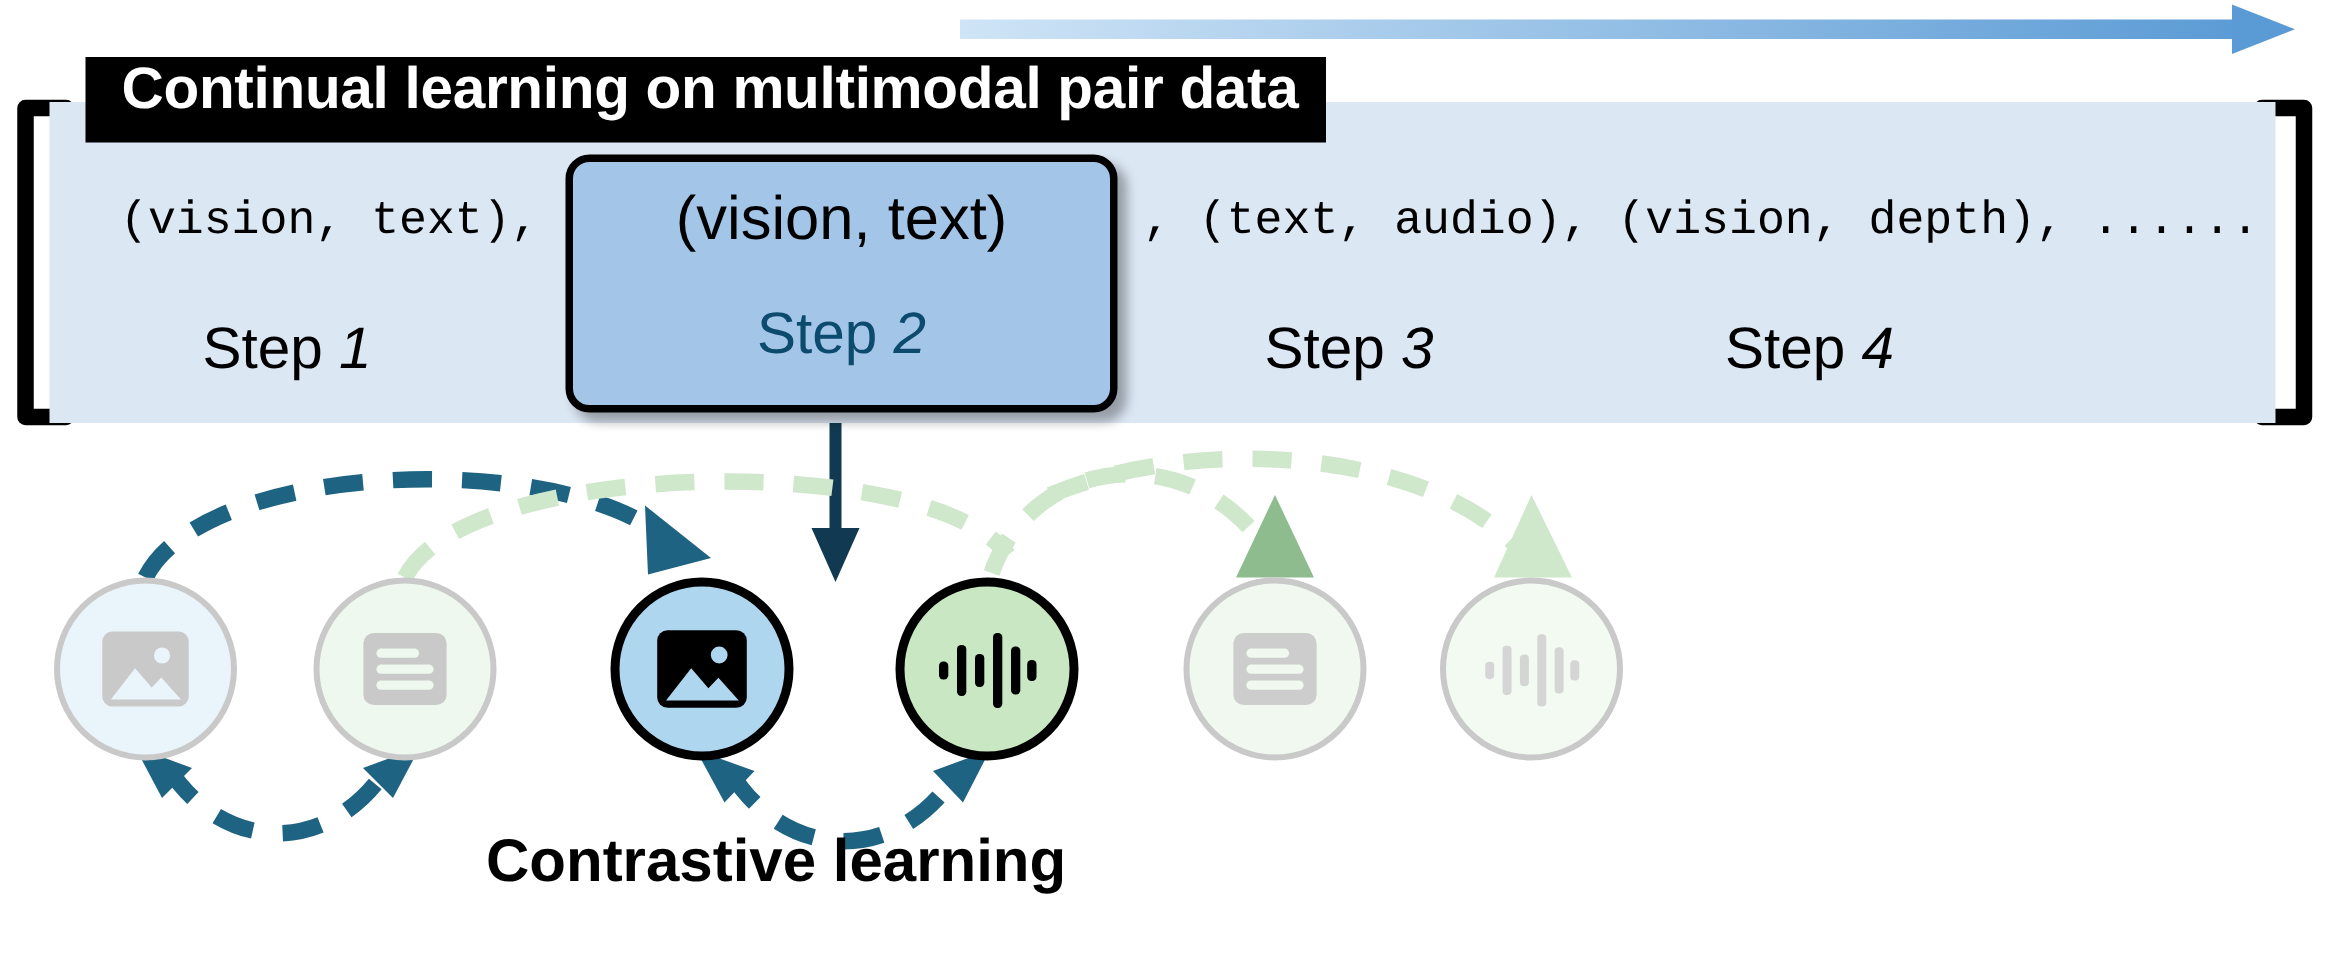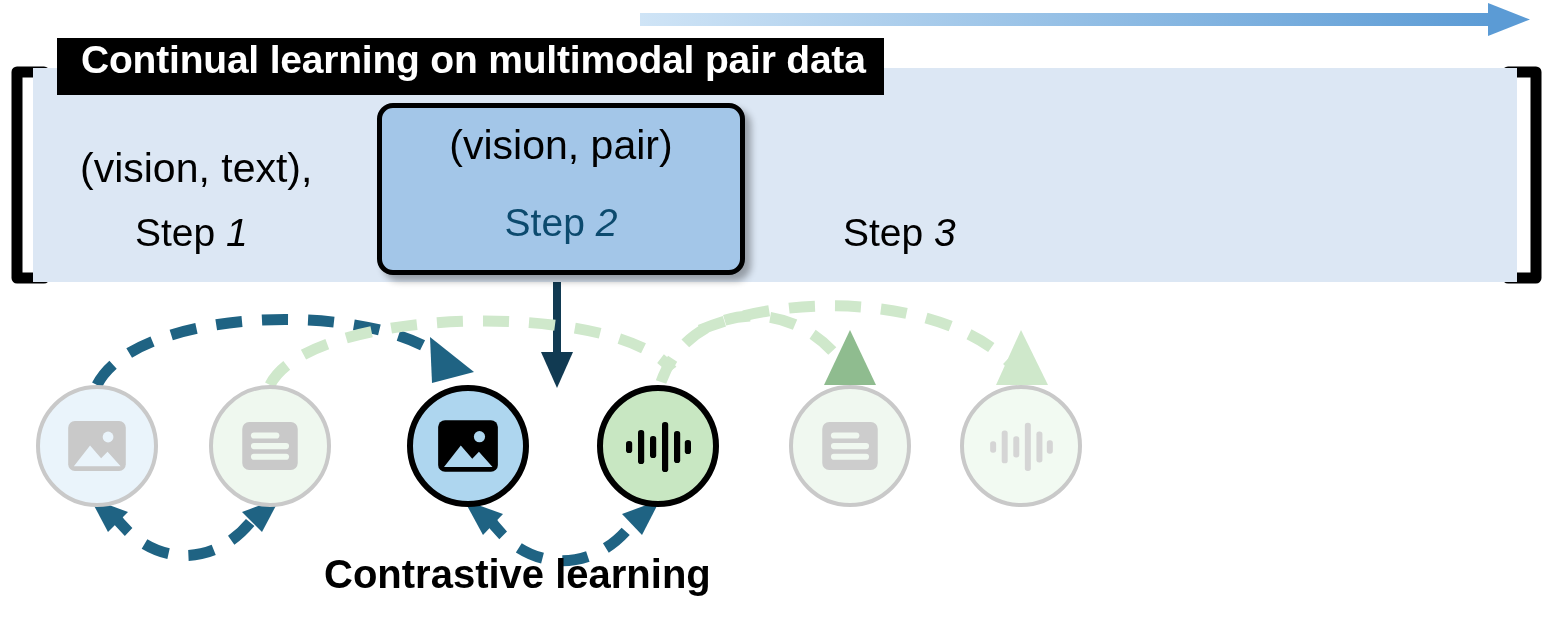--- a/index.html
+++ b/index.html
@@ -57,26 +57,25 @@
 
   .pairs-row {
     position: absolute;
     left: 0;
     top: 118px;
     width: 1563px;
     height: 60px;
   }
   .pair-text {
     position: absolute;
-    font-size: 41px;
+    font-size: 31px;
     color: #000000;
     white-space: nowrap;
-    font-family: Liberation Sans, sans-serif;
+    font-family: Liberation Mono, monospace;
     line-height: 60px;
-    margin-top: 20px;
   }
   #pair-1 { left: 80px;  top: 0; }
   #pair-rest { left: 762px; top: 0; }
 
   .steps-row {
     position: absolute;
     left: 0;
     top: 205px;
     width: 1441px;
     height: 56px;
@@ -225,29 +224,31 @@
   </svg>
 
   <div class="panel"></div>
 
   <div class="title-banner">
     <span>Continual learning on multimodal pair data</span>
   </div>
 
   <div class="pairs-row">
     <span class="pair-text" id="pair-1">(vision, text),</span>
+    <span class="pair-text" id="pair-rest">, (text, audio), (vision, depth), ......</span>
   </div>
 
   <div class="steps-row">
     <span class="step-label" id="step-1"><span>Step</span> <i>1</i></span>
     <span class="step-label" id="step-3"><span>Step</span> <i>3</i></span>
+    <span class="step-label" id="step-4"><span>Step</span> <i>4</i></span>
   </div>
 
   <div class="step2-card">
-    <div class="step2-pair">(vision, pair)</div>
+    <div class="step2-pair">(vision, text)</div>
     <div class="step2-label"><span>Step</span> <i>2</i></div>
   </div>
 
   <div class="circle faded" style="left:36px; top:385px; background:#eaf4fb;">
     <svg class="glyph" width="62" height="54" viewBox="0 0 24 21">
       <rect x="0.8" y="0.8" width="22.4" height="19.4" rx="2.6" fill="#c9c9c9"></rect>
       <circle cx="16.3" cy="7" r="2.1" fill="#eaf4fb"></circle>
       <path d="M 3 18.4 L 9.3 10.3 L 13.6 15.3 L 16.1 12.7 L 21.2 18.4 Z" fill="#eaf4fb"></path>
     </svg>
   </div>

